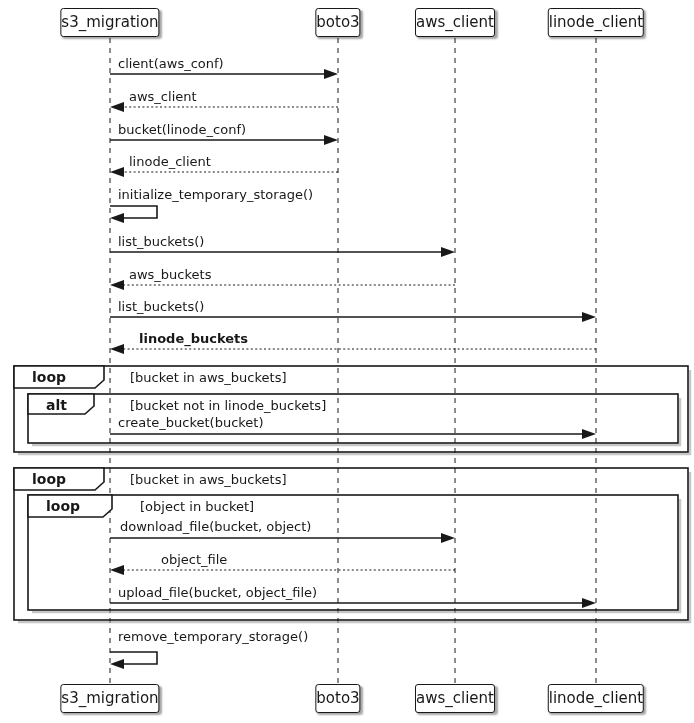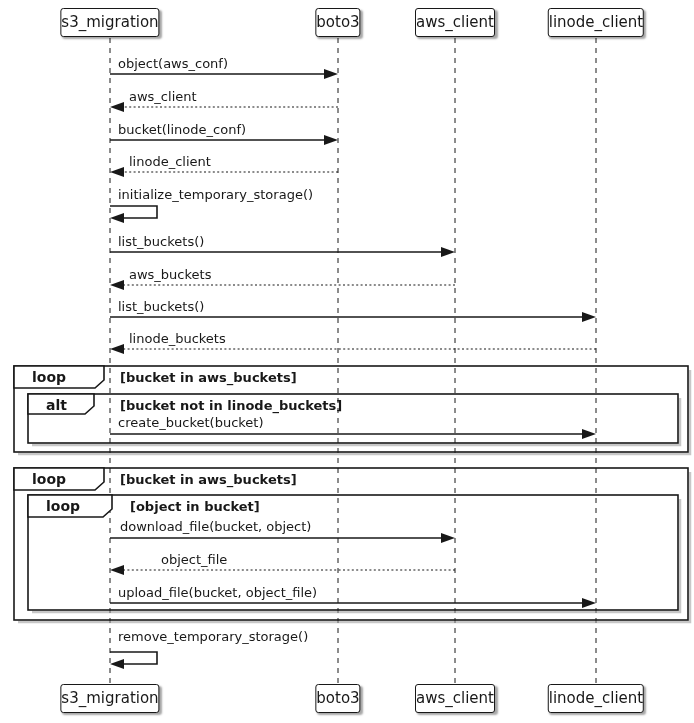--- a/index.html
+++ b/index.html
@@ -44,22 +44,23 @@
     position: absolute;
     font-size: 14px;
     line-height: 14px;
     font-weight: bold;
     white-space: nowrap;
   }
   .guard-label {
     position: absolute;
     font-size: 13px;
     line-height: 15px;
-    font-weight: bold;
+    font-weight: normal;
     white-space: nowrap;
+    margin-left: 10px;
   }
 </style>
 </head>
 <body>
 
 <div id="diagram">
   <svg id="svg-layer" width="694" height="723" viewBox="0 0 694 723">
       <line x1="110" y1="38" x2="110" y2="684" stroke="#181818" stroke-width="1" stroke-dasharray="5,5"></line>
       <line x1="338" y1="38" x2="338" y2="684" stroke="#181818" stroke-width="1" stroke-dasharray="5,5"></line>
       <line x1="455" y1="38" x2="455" y2="684" stroke="#181818" stroke-width="1" stroke-dasharray="5,5"></line>
@@ -107,29 +108,29 @@
     </svg>
   <div id="labels-layer">
       <div class="frame-tab-label" style="left: 32px; top: 370px;">loop</div>
       <div class="guard-label" style="left: 120px; top: 370px;">[bucket in aws_buckets]</div>
       <div class="frame-tab-label" style="left: 46px; top: 398px;">alt</div>
       <div class="guard-label" style="left: 120px; top: 398px;">[bucket not in linode_buckets]</div>
       <div class="frame-tab-label" style="left: 32px; top: 472px;">loop</div>
       <div class="guard-label" style="left: 120px; top: 472px;">[bucket in aws_buckets]</div>
       <div class="frame-tab-label" style="left: 46px; top: 499px;">loop</div>
       <div class="guard-label" style="left: 130px; top: 499px;">[object in bucket]</div>
-      <div class="msg-label" style="left: 118px; top: 56px;">object(aws_conf)</div>
+      <div class="msg-label" style="left: 118px; top: 56px;">client(aws_conf)</div>
       <div class="msg-label" style="left: 129px; top: 89px;">aws_client</div>
       <div class="msg-label" style="left: 118px; top: 122px;">bucket(linode_conf)</div>
       <div class="msg-label" style="left: 129px; top: 154px;">linode_client</div>
       <div class="msg-label" style="left: 118px; top: 187px; text-align: right;">initialize_temporary_storage()</div>
       <div class="msg-label" style="left: 118px; top: 234px;">list_buckets()</div>
       <div class="msg-label" style="left: 129px; top: 267px;">aws_buckets</div>
       <div class="msg-label" style="left: 118px; top: 299px;">list_buckets()</div>
-      <div class="msg-label" style="left: 129px; top: 331px;">linode_buckets</div>
+      <div class="msg-label" style="left: 139px; top: 331px; font-weight: bold;">linode_buckets</div>
       <div class="msg-label" style="left: 118px; top: 415px;">create_bucket(bucket)</div>
       <div class="msg-label" style="left: 120px; top: 519px;">download_file(bucket, object)</div>
       <div class="msg-label" style="left: 129px; top: 552px; margin-left: 32px;">object_file</div>
       <div class="msg-label" style="left: 118px; top: 585px;">upload_file(bucket, object_file)</div>
       <div class="msg-label" style="left: 118px; top: 629px;">remove_temporary_storage()</div>
     </div>
 <div class="participant-box" style="left: 110px; top: 8px;">s3_migration</div>
     <div class="participant-box" style="left: 110px; top: 684px;">s3_migration</div>
     <div class="participant-box" style="left: 338px; top: 8px;">boto3</div>
     <div class="participant-box" style="left: 338px; top: 684px;">boto3</div>

